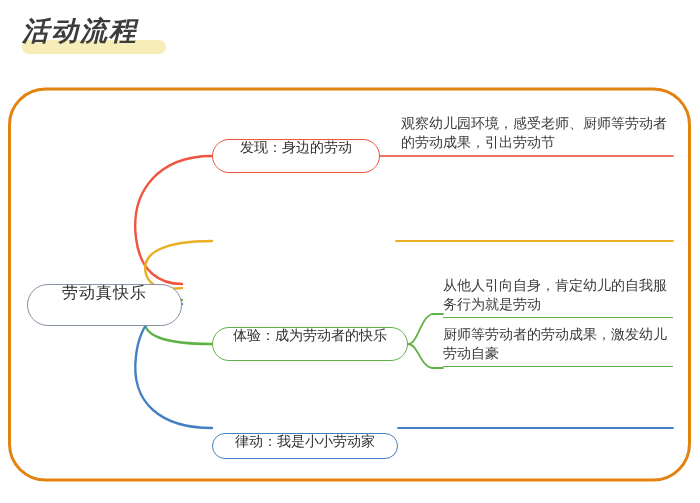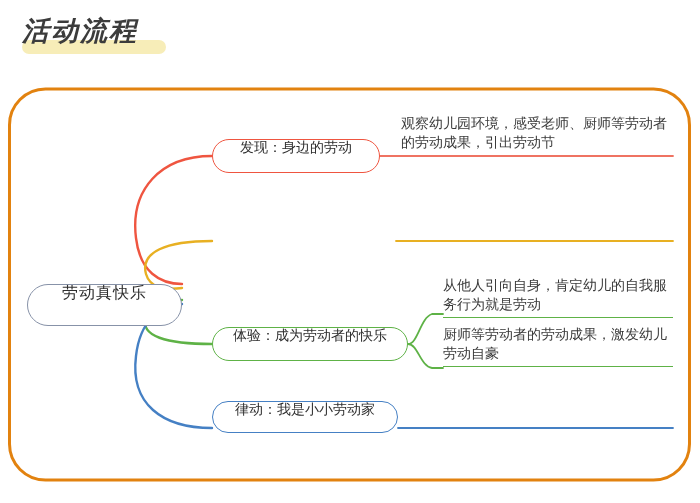--- a/index.html
+++ b/index.html
@@ -82,21 +82,21 @@
     width: 155px;
     height: 42px;
     border-color: #8792A8;
     font-size: 16px;
     letter-spacing: 1px;
   }
 
   #node-1 { left: 212px; top: 139px; width: 168px; height: 34px; border-color: #EF5540; }
   #node-2 { left: 212px; top: 224px; width: 184px; height: 34px; border-color: #E8B022; }
   #node-3 { left: 212px; top: 327px; width: 196px; height: 34px; border-color: #5EB246; }
-  #node-4 { left: 212px; top: 401px; width: 186px; height: 32px; border-color: #4580C4; }
+  #node-4 { left: 212px; top: 433px; width: 186px; height: 26px; border-color: #4580C4; }
 
   
   .desc {
     position: absolute;
     box-sizing: border-box;
     font-size: 14px;
     line-height: 19px;
     color: #3a3a3a;
     padding-bottom: 3px;
     border-bottom-width: 1.6px;

